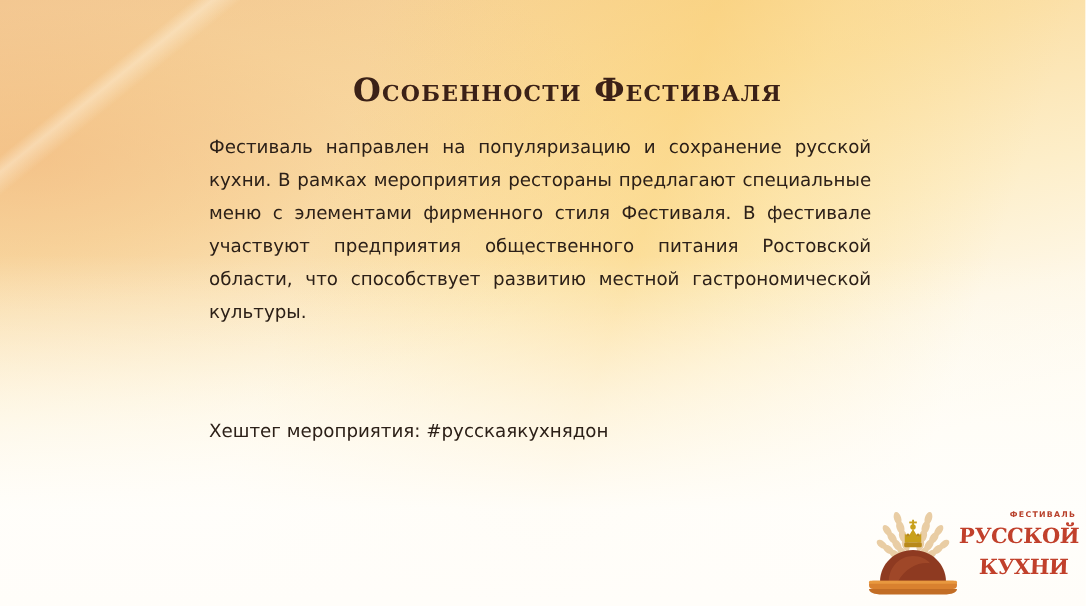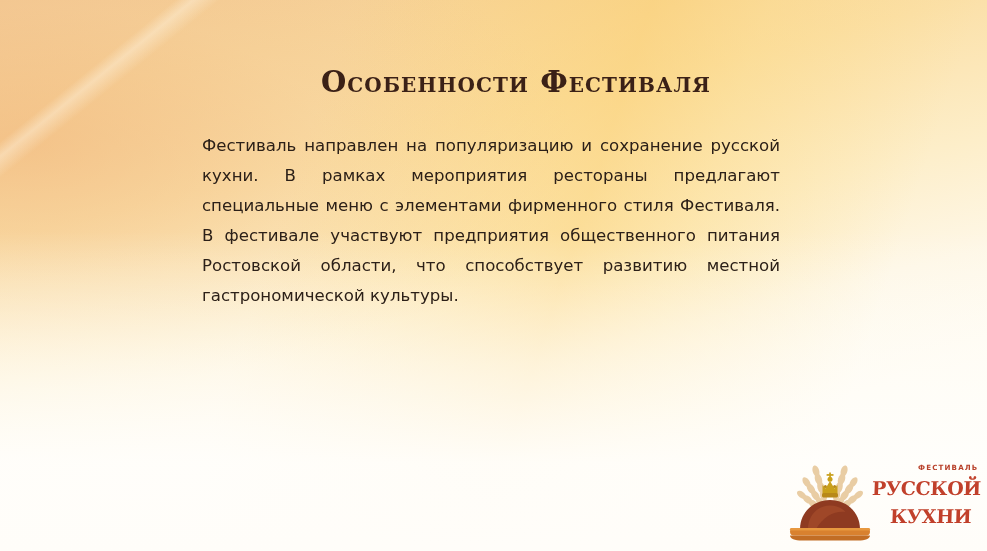--- a/index.html
+++ b/index.html
@@ -101,21 +101,21 @@
 
   
   .body-block {
     position: absolute;
     left: 190px;
     top: 119px;
     width: 602px;
   }
 
   .body-paragraph {
-    margin: 12px;
+    margin: 0;
     font-family: "DejaVu Sans", "Liberation Sans", sans-serif;
     font-size: 16.6px;
     line-height: 30px;
     color: #2c2018;
     text-align: justify;
     text-justify: inter-word;
     -webkit-font-smoothing: antialiased;
   }
 
   .hashtag-line {
@@ -197,20 +197,21 @@
   <div class="bg-layer bg-sweep-gold"></div>
   <div class="bg-layer bg-crease"></div>
   <div class="bg-layer bg-bottom-wash"></div>
 
   <h1 class="slide-title">Особенности Фестиваля</h1>
 
   <div class="body-block">
     <p class="body-paragraph">Фестиваль направлен на популяризацию и сохранение русской кухни. В рамках мероприятия рестораны предлагают специальные меню с элементами фирменного стиля Фестиваля. В фестивале участвуют предприятия общественного питания Ростовской области, что способствует развитию местной гастрономической культуры.</p>
   </div>
 
+  <p class="hashtag-line">Хештег мероприятия: #русскаякухнядон</p>
 
   <div class="logo">
 
     <svg class="logo-emblem" viewBox="0 0 104 86">
       <g stroke="none">
         <g fill="#e9cda4">
           <g transform="translate(52,62) rotate(-52)">
             <rect x="-1.3" y="-38" width="2.6" height="38" rx="1.3"></rect>
             <ellipse cx="0" cy="-36" rx="3.1" ry="5.4"></ellipse>
             <ellipse cx="0" cy="-28.5" rx="3.3" ry="5.6"></ellipse>

